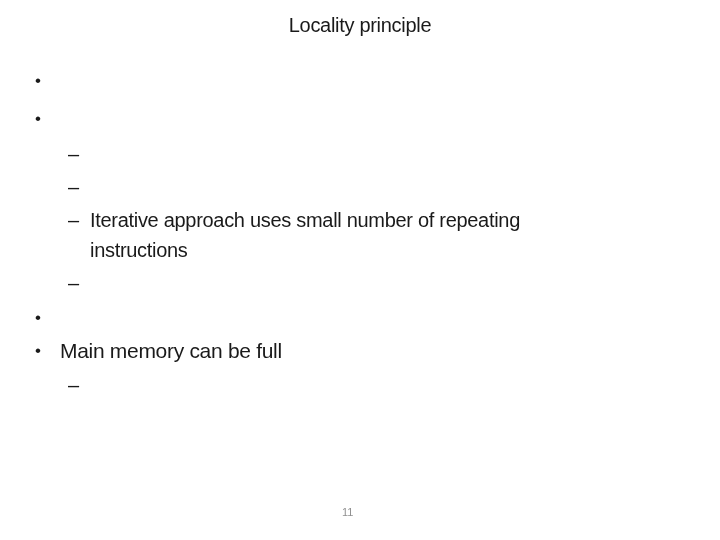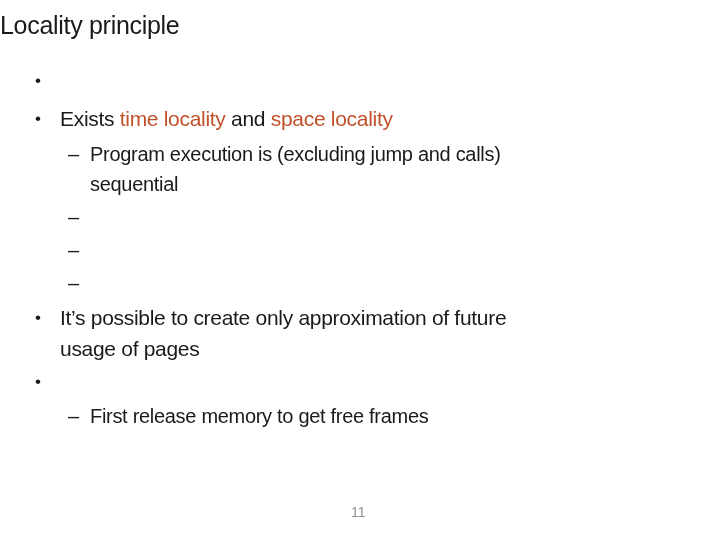--- a/index.html
+++ b/index.html
@@ -8,96 +8,93 @@
     width: 720px;
     height: 540px;
     background: var(--bg, #ffffff);
     color: var(--text, #1a1a1a);
     font-family: "Liberation Sans", sans-serif;
     overflow: hidden;
     letter-spacing: -0.3px;
   }
   .title {
     padding-top: 9px;
-    font-size: 25px;
+    font-size: 20px;
     line-height: 33px;
-    text-align: left;
+    text-align: center;
     font-weight: 400;
   }
   .content { margin-top: 23px; }
   .row { display: flex; align-items: flex-start; }
   .l1 { padding-left: 35px; font-size: 21px; line-height: 31px; }
   .l1 .marker { width: 25px; flex: 0 0 25px; font-size: 17px; line-height: 31px; }
   .l2 { padding-left: 68px; font-size: 20px; line-height: 30px; }
   .l2 .marker { width: 22px; flex: 0 0 22px; line-height: 30px; }
   .txt { white-space: pre-wrap; }
   .accent { color: var(--accent, #C0512B); }
   .mt7 { margin-top: 7px; }
   .mt5 { margin-top: 5px; }
   .mt4 { margin-top: 4px; }
   .mt3 { margin-top: 3px; }
   .mt2 { margin-top: 2px; }
   .page-number {
     position: absolute;
-    left: 351px;
+    left: 342px;
     top: 506px;
-    font-size: 14px;
+    font-size: 11px;
     line-height: 12px;
     color: var(--pagenum, #909090);
     letter-spacing: 0;
   }
 </style>
 </head>
 <body>
 
 <div class="slide" style="--bg: #FFFFFF; --text: #1A1A1A; --accent: #C0512B; --pagenum: #909090;">
 
   <div class="title">Locality principle</div>
 
   <div class="content">
 
     <div class="row l1">
       <span class="marker">•</span>
     </div>
 
     <div class="row l1 mt7">
       <span class="marker">•</span>
-      <span class="txt"><span>Exists </span><span class="accent">time locality</span><span> and </span><span class="accent">space locality</span></span>
     </div>
 
     <div class="row l2 mt5">
-      <span class="marker">–</span>
-      <span class="txt">Program execution is (excluding jump and calls)
-sequential</span>
-    </div>
-
-    <div class="row l2 mt3">
       <span class="marker">–</span>
     </div>
 
     <div class="row l2 mt3">
       <span class="marker">–</span>
     </div>
 
     <div class="row l2 mt3">
       <span class="marker">–</span>
+      <span class="txt">Iterative approach uses small number of repeating
+instructions</span>
+    </div>
+
+    <div class="row l2 mt3">
+      <span class="marker">–</span>
     </div>
 
     <div class="row l1 mt4">
       <span class="marker">•</span>
-      <span class="txt">It’s possible to create only approximation of future
-usage of pages</span>
     </div>
 
     <div class="row l1 mt2">
       <span class="marker">•</span>
+      <span class="txt">Main memory can be full</span>
     </div>
 
     <div class="row l2 mt4">
       <span class="marker">–</span>
-      <span class="txt">First release memory to get free frames</span>
     </div>
 
   </div>
 
   <div class="page-number">11</div>
 
 </div>
 
 </body></html>

